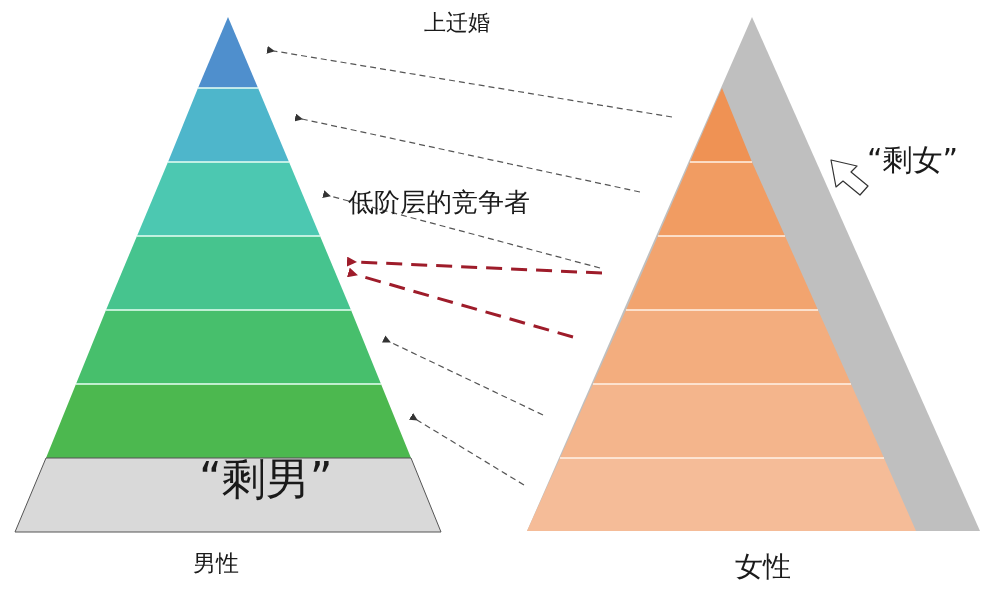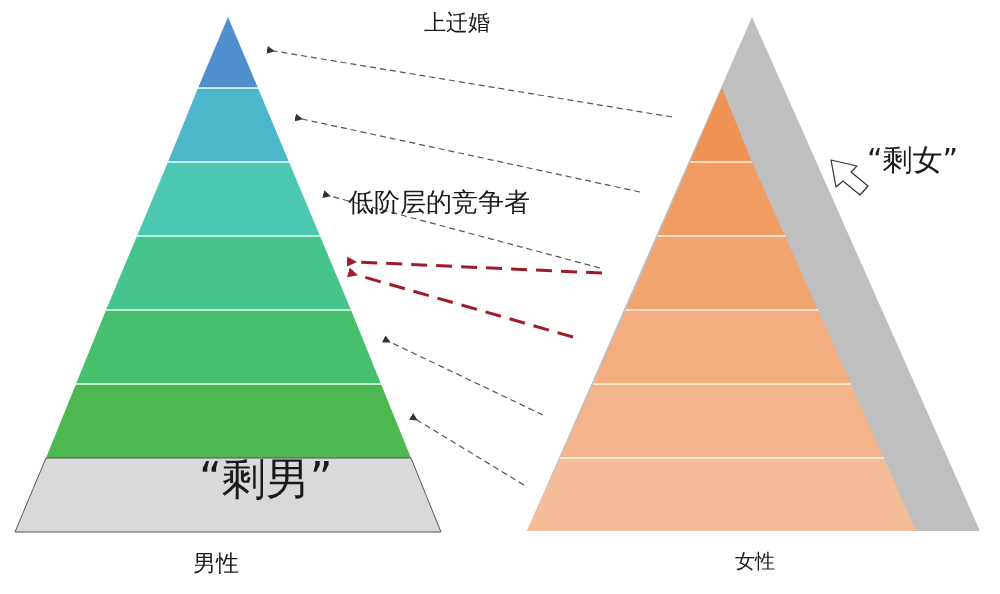--- a/index.html
+++ b/index.html
@@ -5,21 +5,21 @@
   html, body { margin:0; padding:0; background:#ffffff; }
   body { width:1000px; height:594px; position:relative; overflow:hidden;
          font-family:"DejaVu Sans", "Liberation Sans", sans-serif; }
   svg.diagram { position:absolute; left:0; top:0; }
   .label { position:absolute; color:#1a1a1a; white-space:nowrap; }
   .title-top { left:424px; top:8px; font-size:22px;text-align:center; }
   .note { left:348px; top:186px; font-size:26px; line-height:32px; }
   .shengnan { left:183px; top:450px; font-size:44px;margin-left:16px; }
   .shengnv { left:867px; top:140px; font-size:30px; }
   .men { left:193px; top:548px; font-size:23px; }
-  .women { left:735px; top:548px; font-size:20px; }
+  .women { left:735px; top:548px; font-size:28px; }
 </style>
 </head>
 <body>
 
 <svg class="diagram" width="1000" height="594" viewBox="0 0 1000 594" xmlns="http://www.w3.org/2000/svg">
   <defs>
     <marker id="ahGray" markerWidth="8" markerHeight="8" refX="1" refY="4" orient="auto" markerUnits="userSpaceOnUse">
       <path d="M8,0 L0,4 L8,8 Z" fill="#333"></path>
     </marker>
     <marker id="ahRed" markerWidth="10" markerHeight="10" refX="1" refY="5" orient="auto" markerUnits="userSpaceOnUse">

